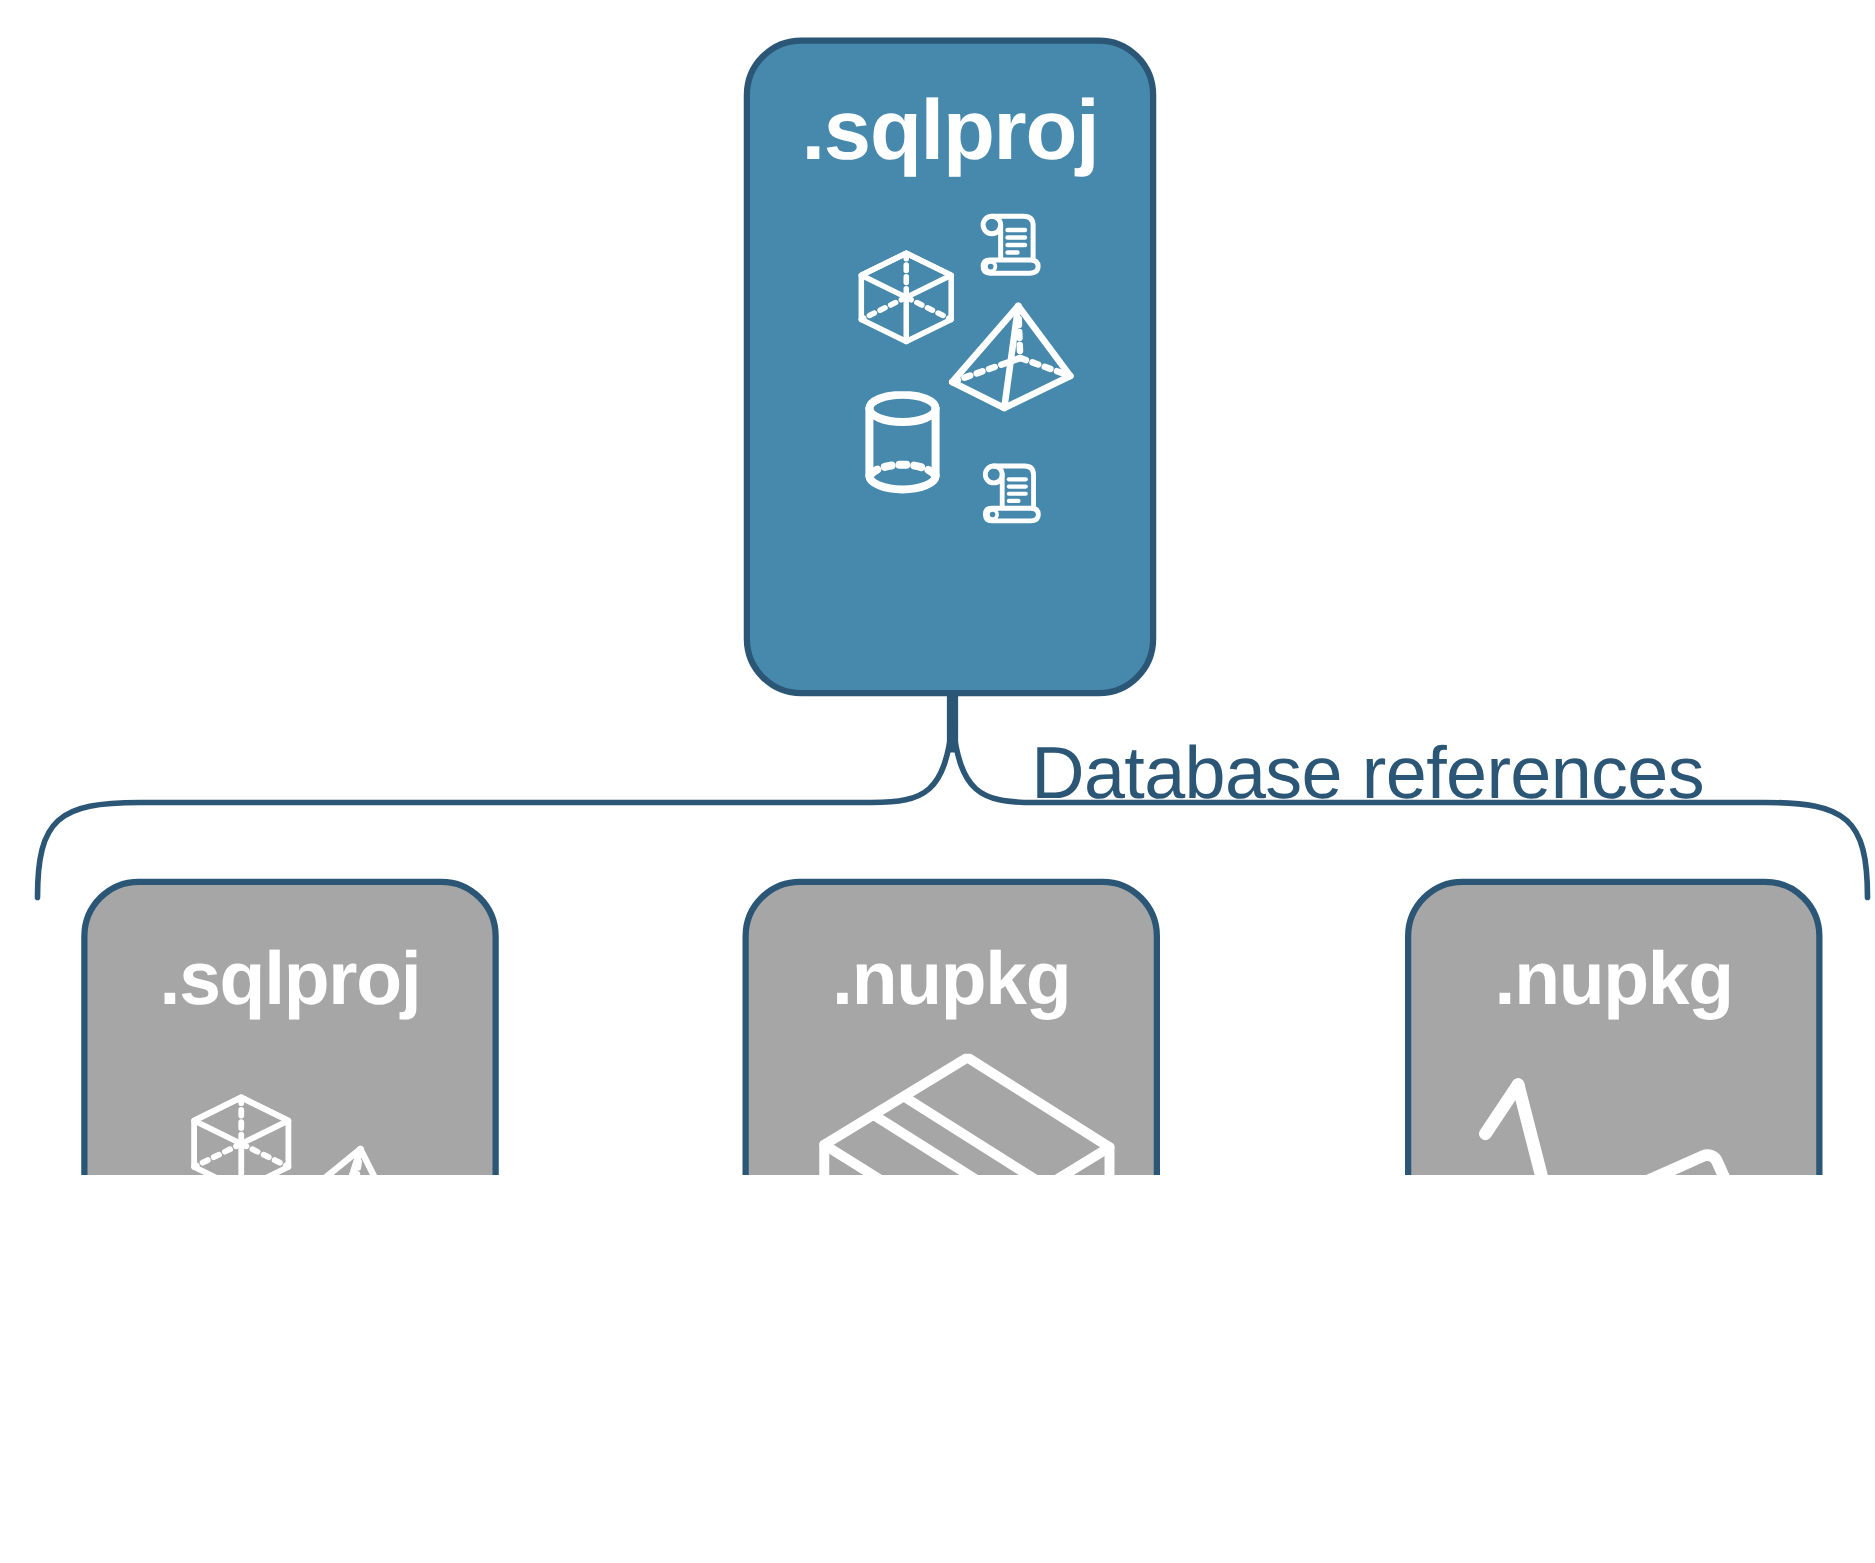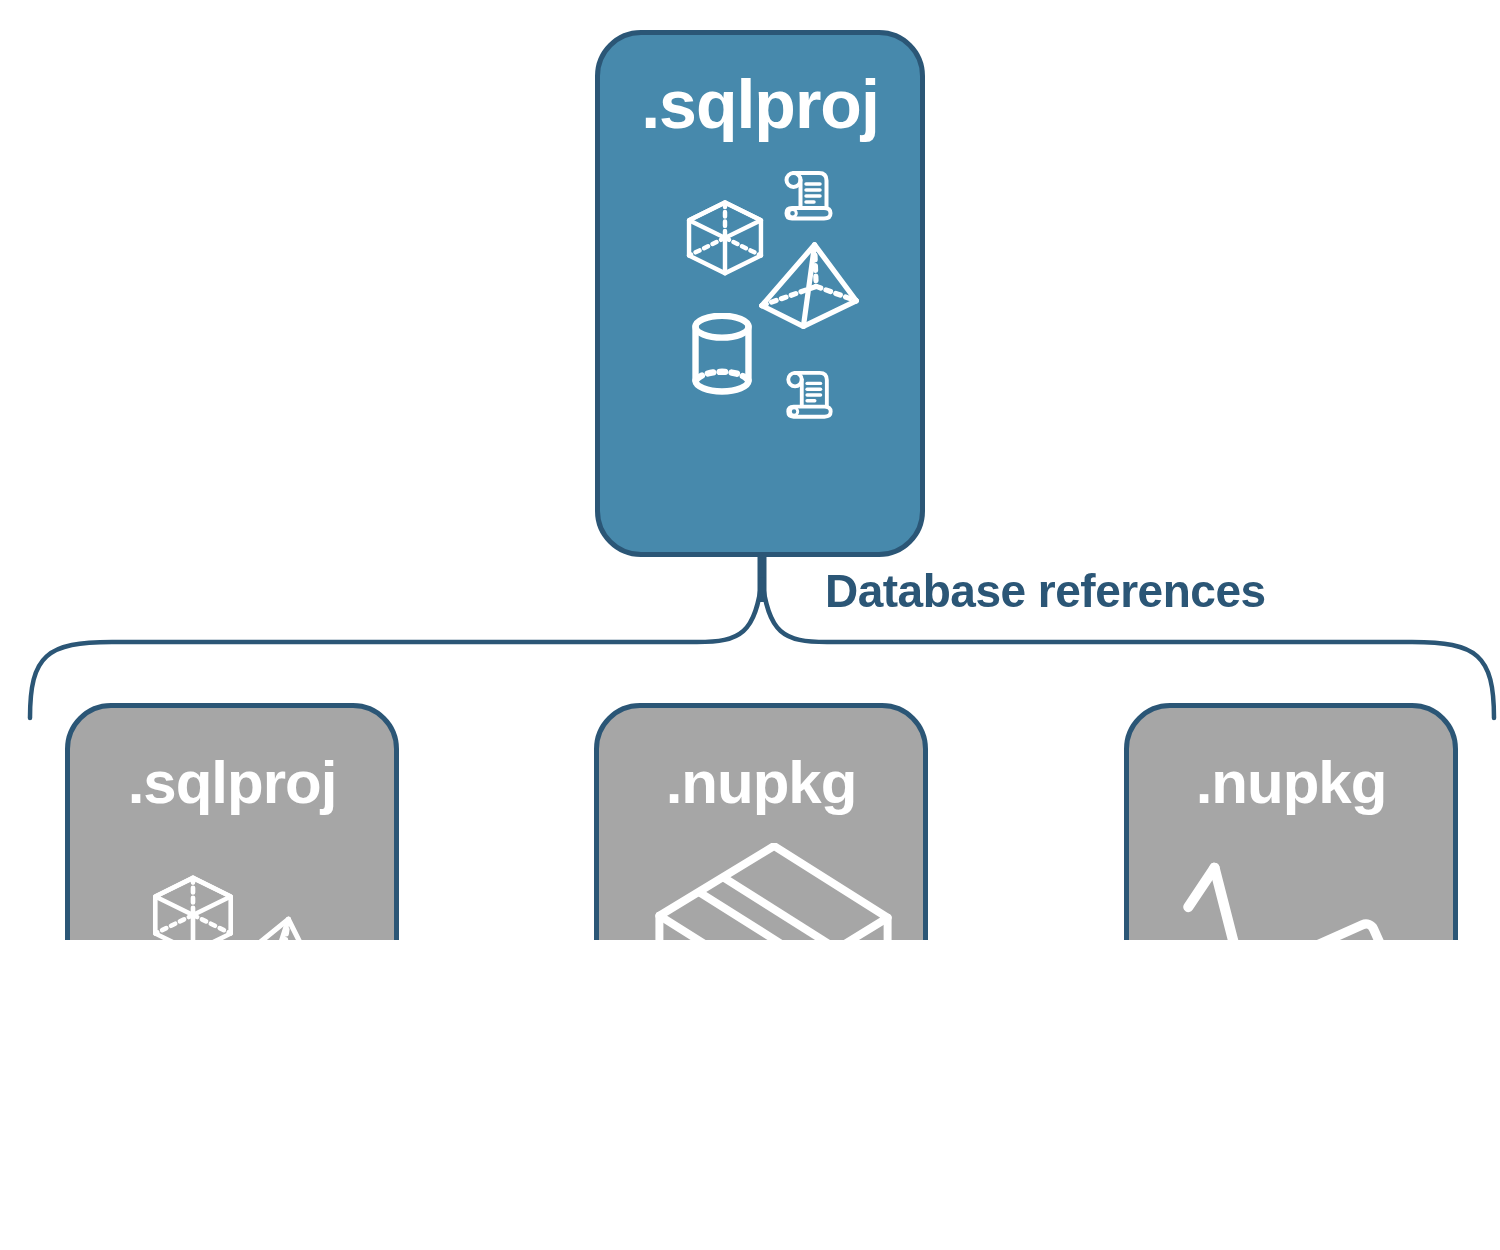--- a/index.html
+++ b/index.html
@@ -19,22 +19,22 @@
   .node.child{top:703px;width:334px;height:520px;background:var(--child-fill);}
   .node.child.c0{left:53px;}
   .node.child.c1{left:582px;}
   .node.child.c2{left:1112px;}
   .node-title{display:block;text-align:center;color:var(--title-color);font-weight:700;letter-spacing:-1px;}
   .root .node-title{margin-top:30px;font-size:68px;}
   .child .node-title{margin-top:40px;font-size:60px;}
   .icon{position:absolute;}
   .icon svg{display:block;width:100%;height:100%;}
   .connector-label{
-    position:absolute;left:813px;top:564px;
-    font-size:46px;font-weight:700;color:var(--connector-text);
+    position:absolute;left:813px;top:584px;
+    font-size:59px;font-weight:400;color:var(--connector-text);
     letter-spacing:-0.5px;white-space:nowrap;
   }
   .brace-svg{position:absolute;left:0;top:0;width:1500px;height:1250px;pointer-events:none;}
   .stroke-icon{fill:none;stroke:var(--icon-color);stroke-linecap:round;stroke-linejoin:round;}
 </style>
 </head>
 <body>
 
 <svg width="0" height="0" style="position:absolute">
   <defs>

